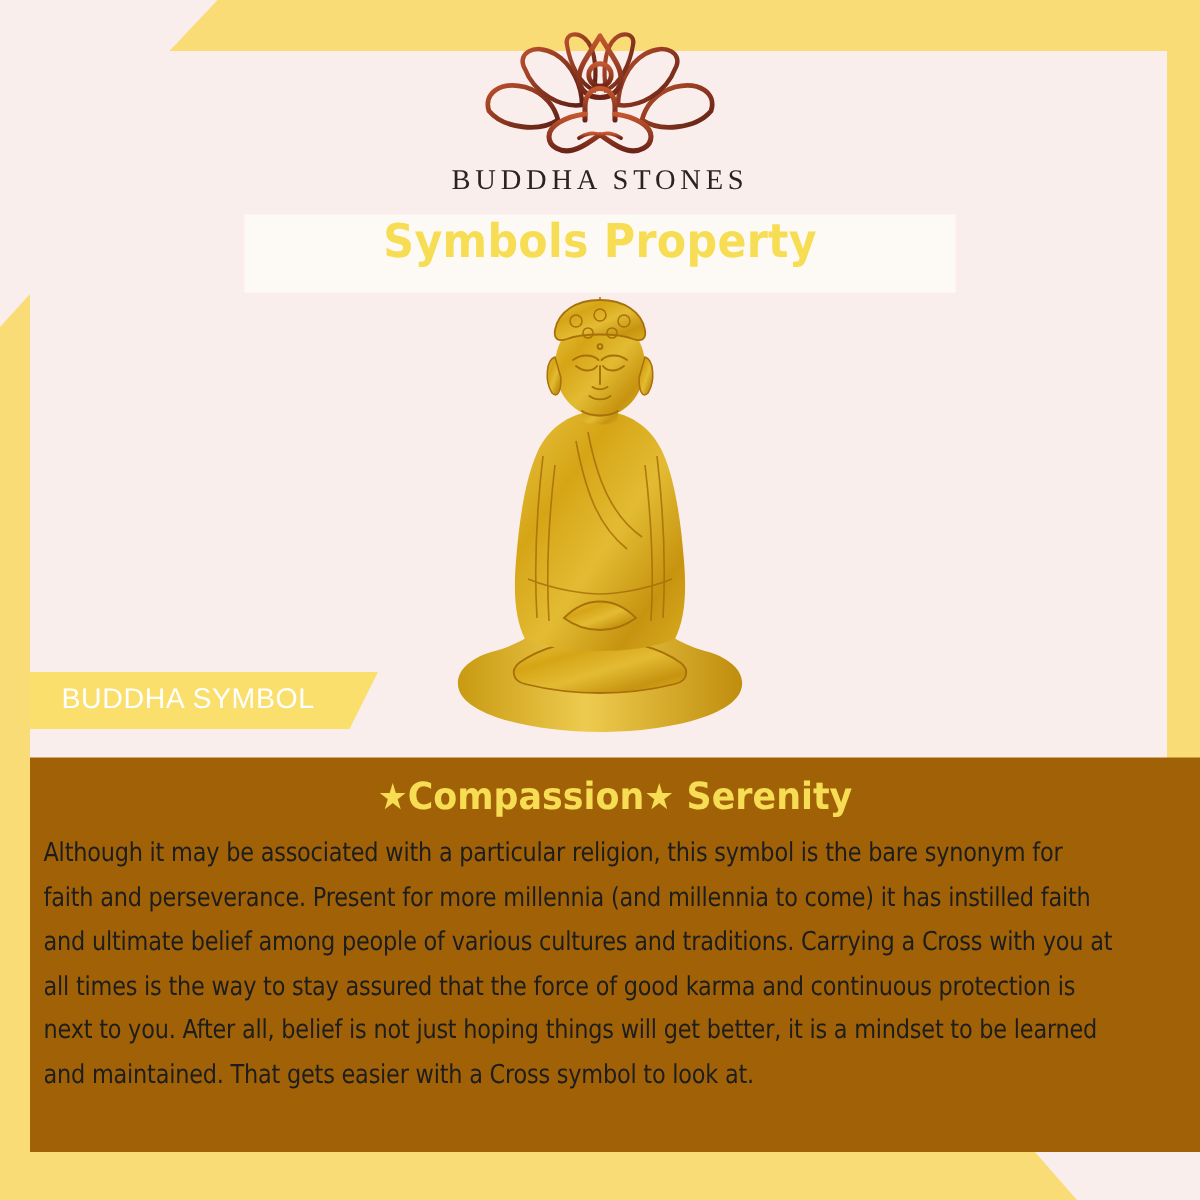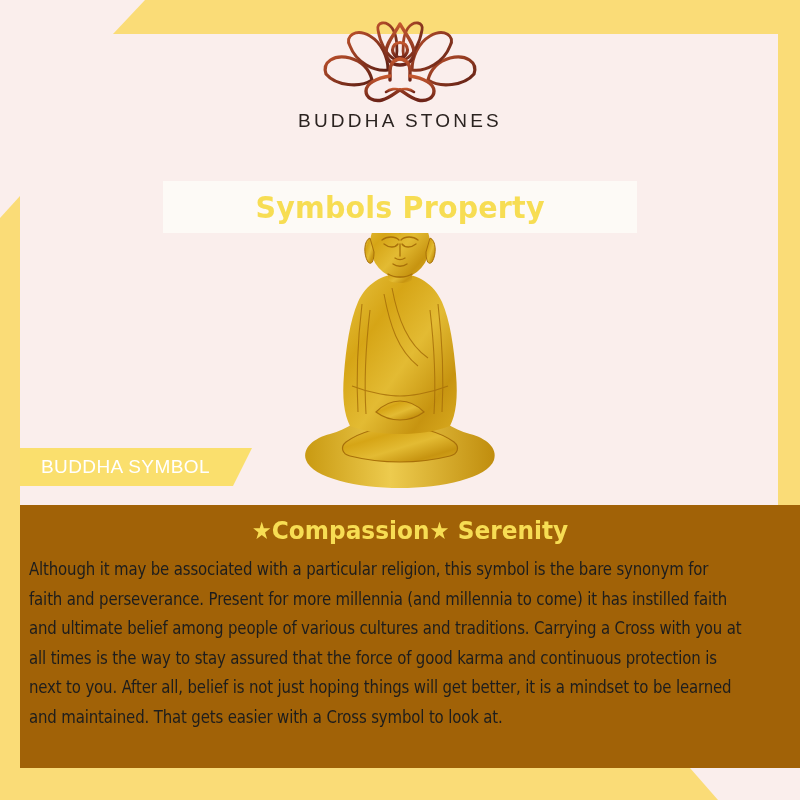--- a/index.html
+++ b/index.html
@@ -58,38 +58,36 @@
   .logo-block {
     position: absolute;
     top: 18px; left: 0;
     width: 800px;
     text-align: center;
     z-index: 3;
   }
   .logo-mark { display: block; margin: 0 auto; }
   .logo-wordmark {
     margin-top: 4px;
-    font-family: Liberation Sans, sans-serif;
+    font-family: Liberation Serif, serif;
     font-size: 19px;
     letter-spacing: 3.2px;
     color: #2b2320;
     font-weight: 400;
   }
 
   
   .title-band {
     position: absolute;
     left: 163px; top: 143px;
     width: 474px; height: 52px;
     background: #fdfaf6;
     display: flex;
-    align-items: center;
     justify-content: center;
     z-index: 3;
-    margin-top: 38px;
   }
   .title-text {
     font-family: "DejaVu Sans", sans-serif;
     font-weight: 700;
     font-size: 31px;
     color: #f7dd53;
     letter-spacing: 0.2px;
     transform: scaleX(0.92);
   }
 

